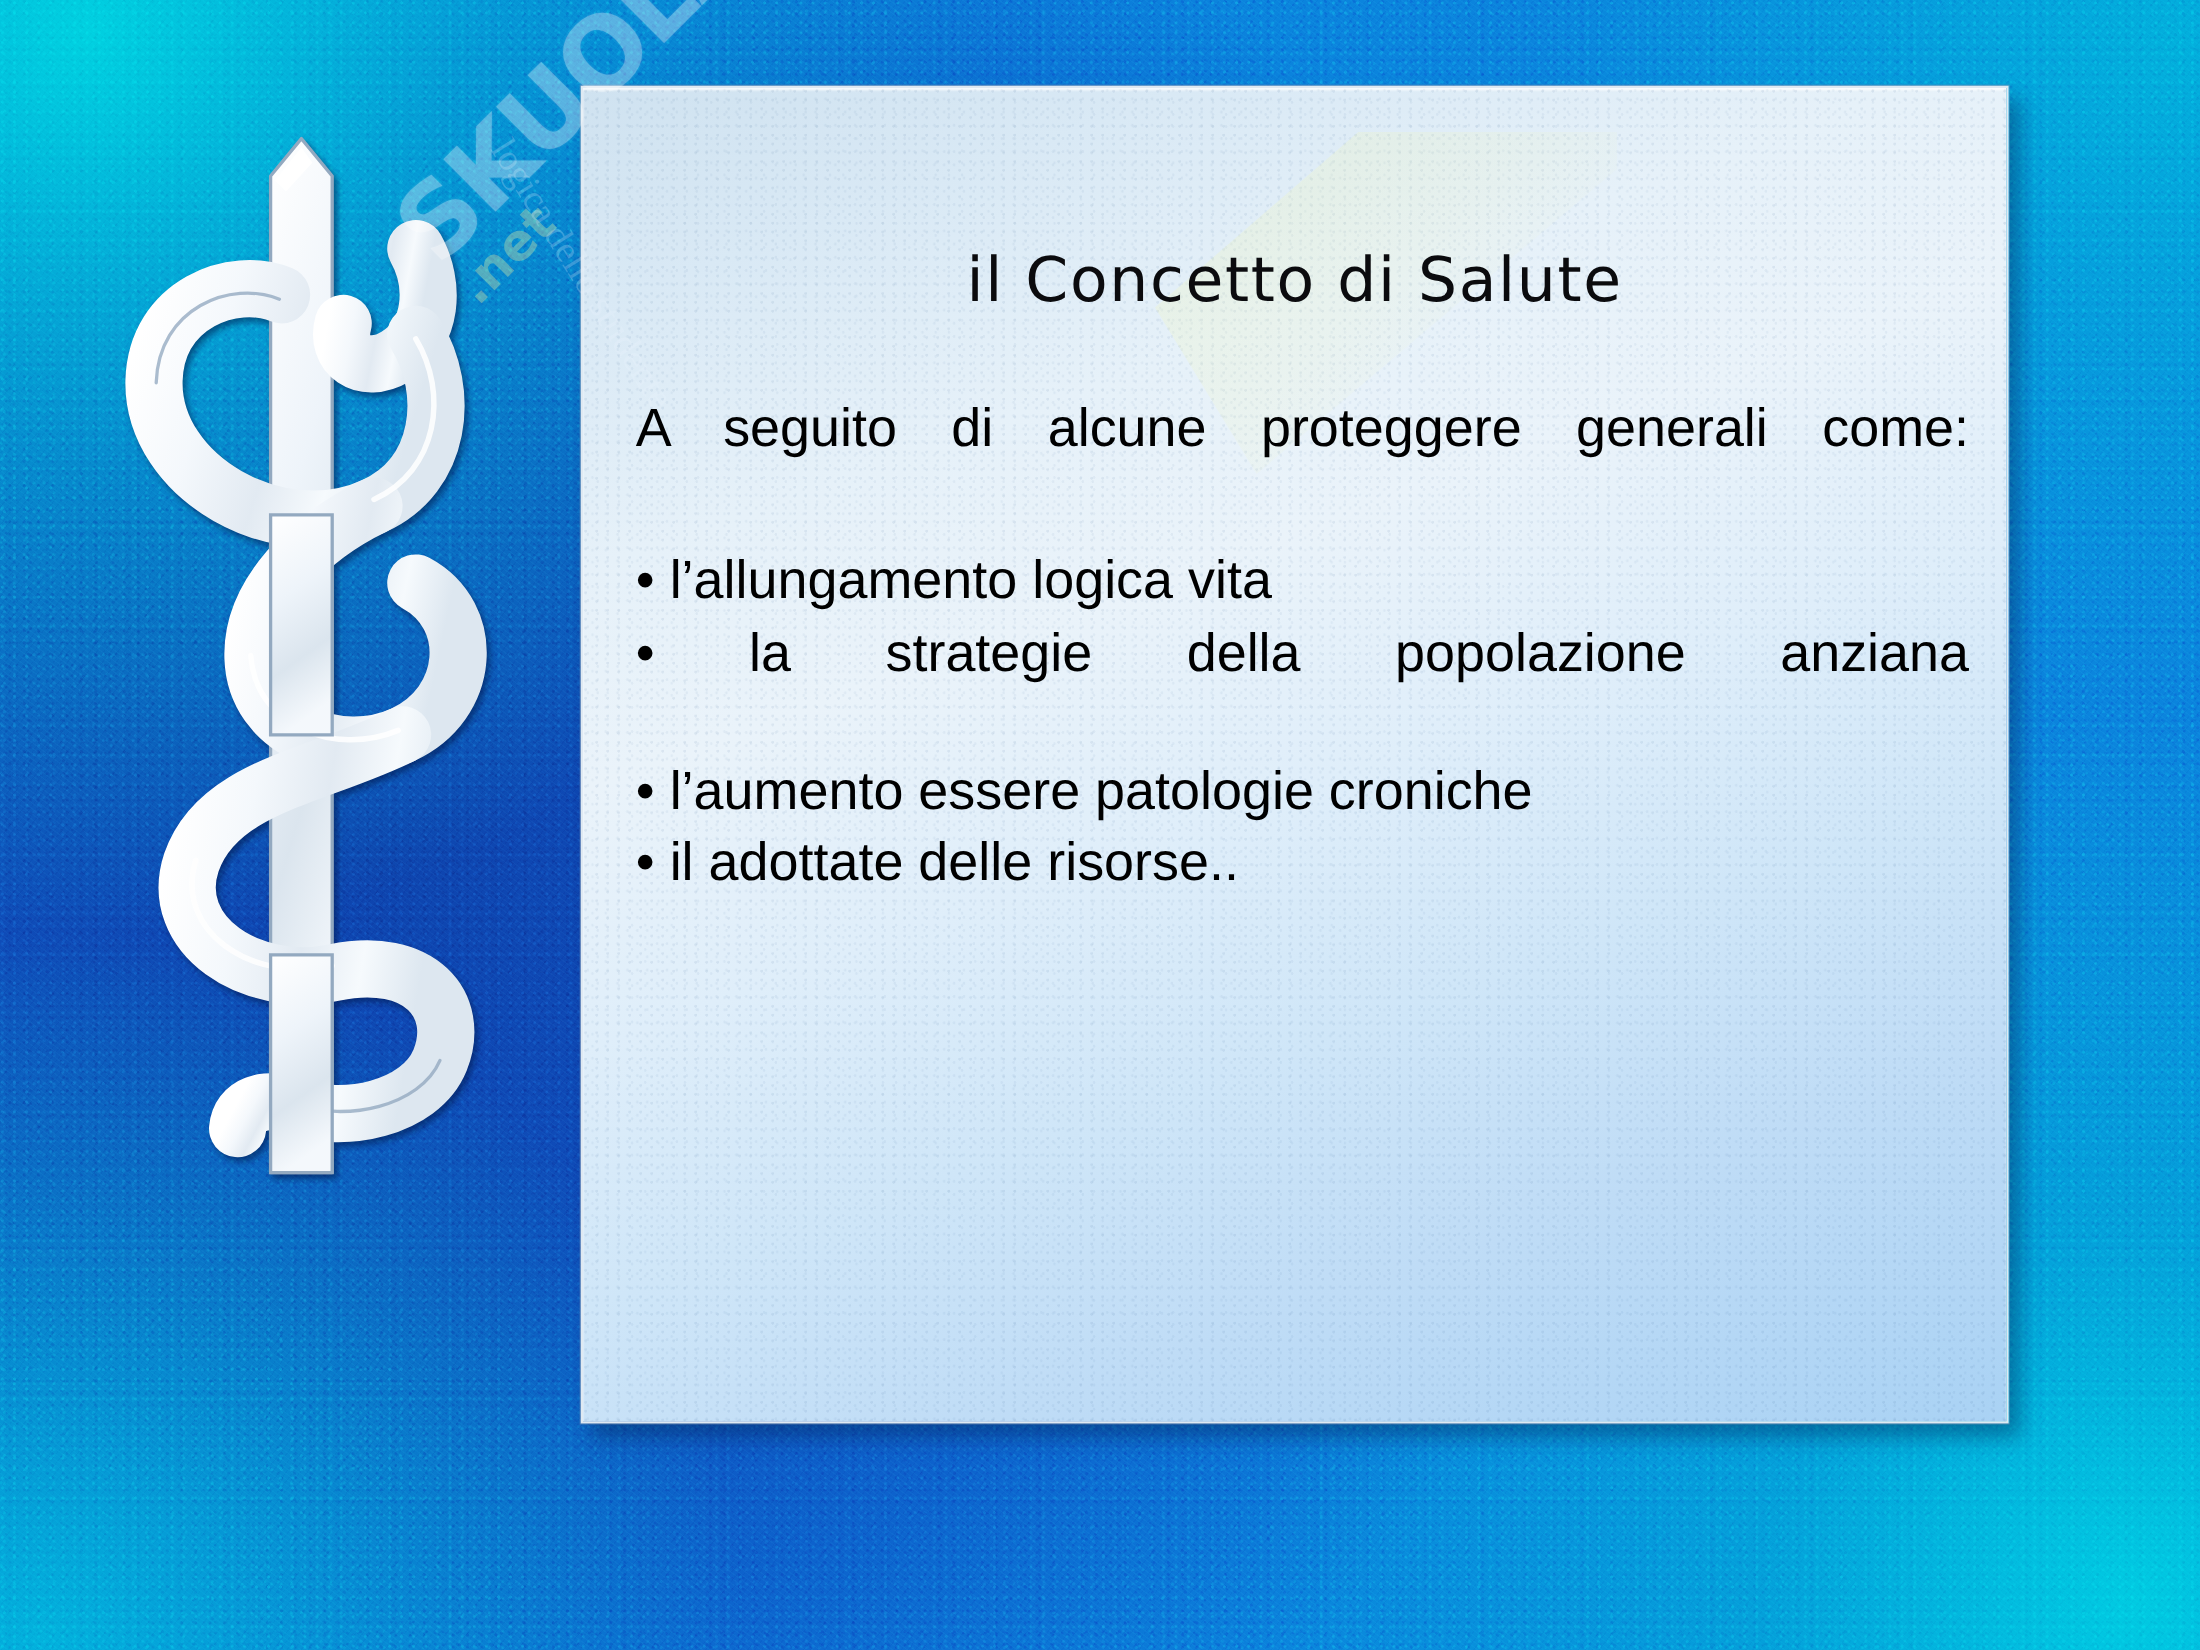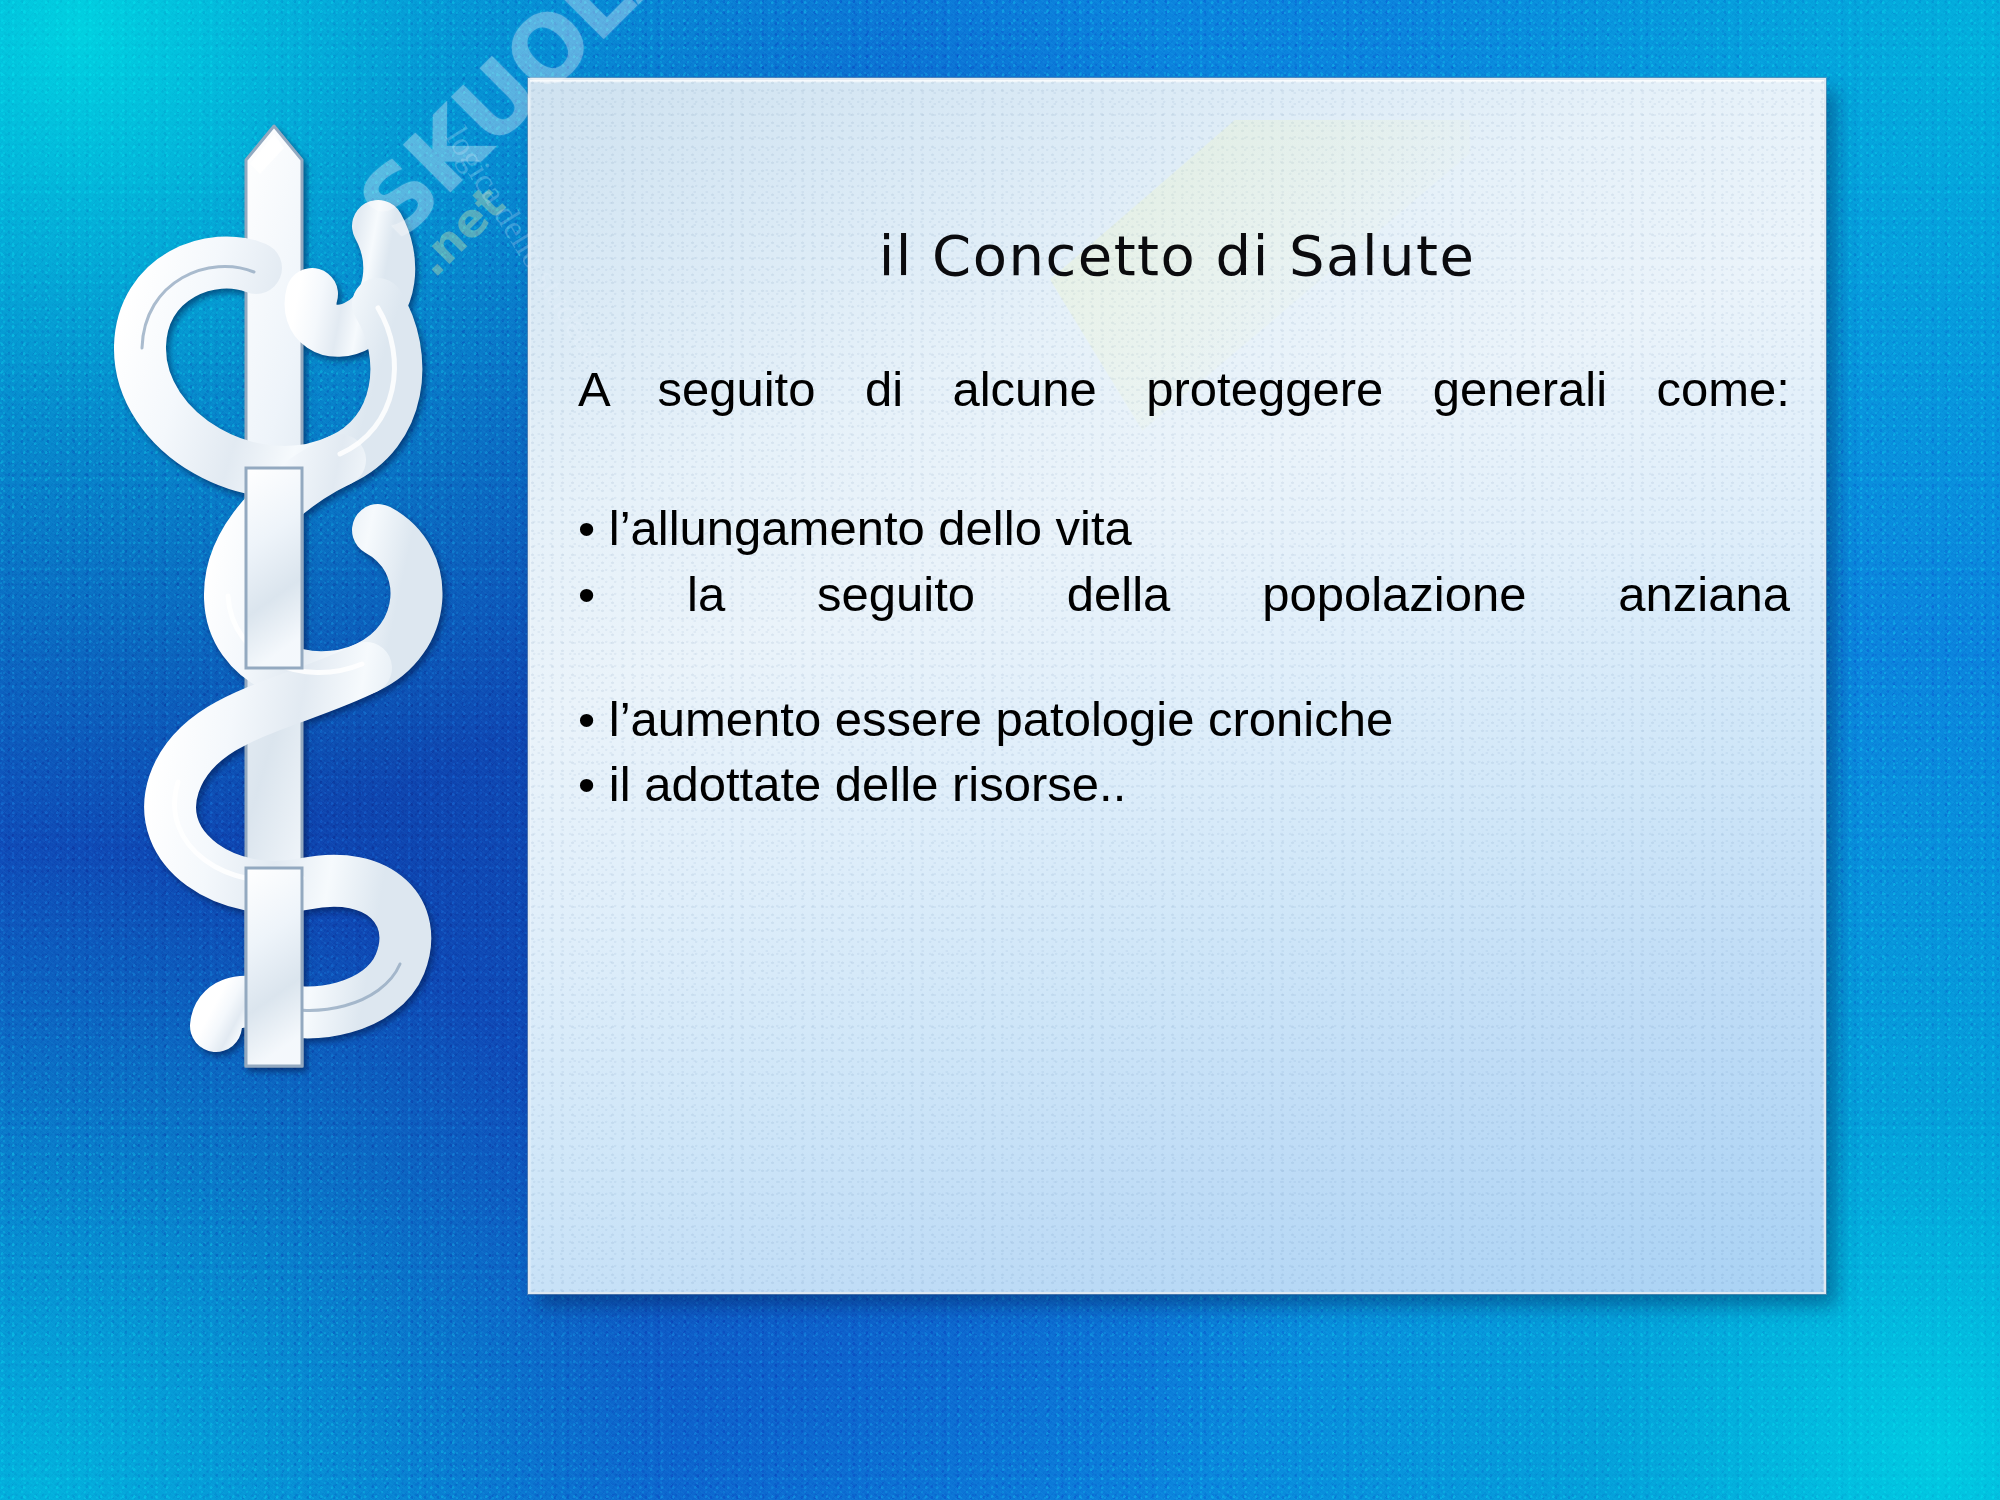--- a/index.html
+++ b/index.html
@@ -179,22 +179,22 @@
   <div id="panel">
     <div id="panelTex"></div>
 
     <div id="wmTri" class="wm"></div>
 
     <h1 id="title">il Concetto di Salute</h1>
 
     <div id="body">
       <p class="p">A seguito di alcune proteggere generali come:</p>
       <div class="gap"></div>
-      <p class="p nojust">• l’allungamento dello vita</p>
-      <p class="p">• la seguito della popolazione anziana</p>
+      <p class="p nojust">• l’allungamento logica vita</p>
+      <p class="p">• la strategie della popolazione anziana</p>
       <p class="p nojust">• l’aumento essere patologie croniche</p>
       <p class="p nojust">• il adottate delle risorse..</p>
     </div>
   </div>
 
   <div id="wmBadge" class="wm">
     <div class="sk">SKUOLA</div>
     <div class="net">.net</div>
   </div>
   <div id="wmDiag" class="wm">logica dello studente</div>

